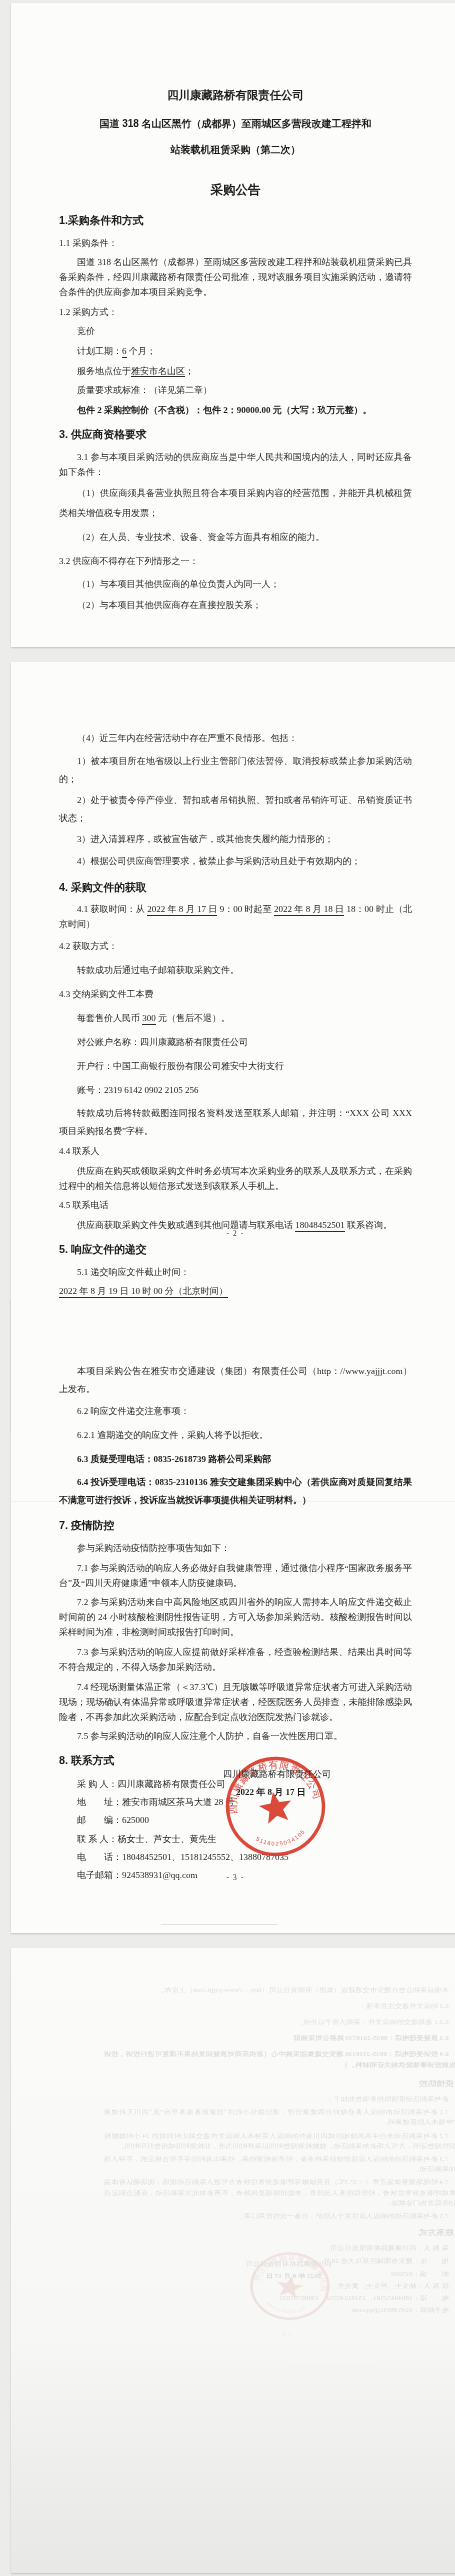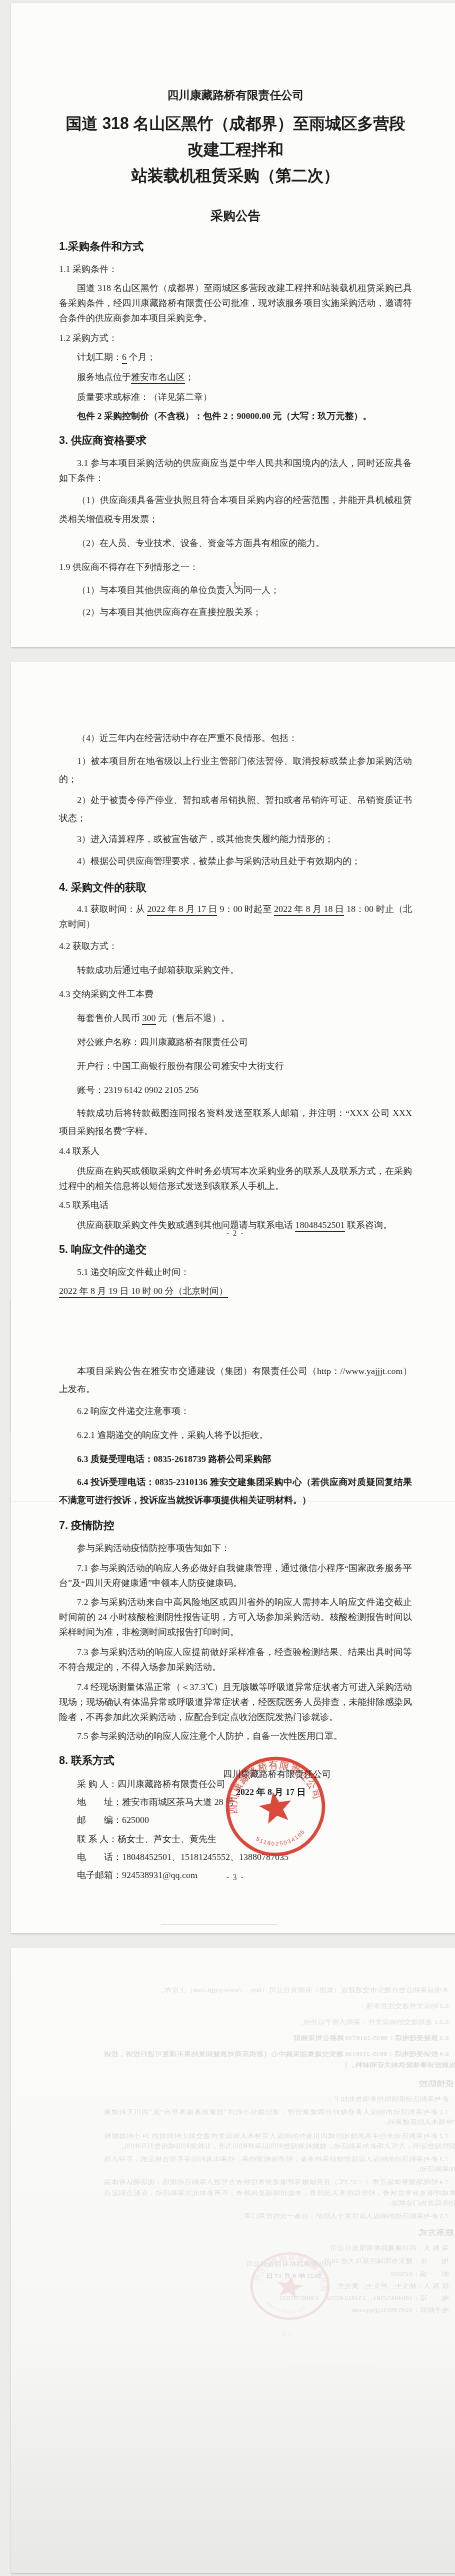--- a/index.html
+++ b/index.html
@@ -22,21 +22,21 @@
     background:linear-gradient(#fbfbfa 0%,#f7f7f6 62%,#ebebe9 90%,#e8e8e6 100%);}
   .inner{position:relative;height:100%;padding:0 48px;font-size:9px;}
   p{margin:0 0 4.6px 0;line-height:15px;text-align:justify;}
   .ind{text-indent:2em;}
   .loose{line-height:17.6px;margin-bottom:4px;}
   .vloose{line-height:19.4px;margin-bottom:4.6px;}
   .b{font-weight:bold;}
   .u{border-bottom:0.6px solid #2a2a2a;padding-bottom:0.6px;}
   .doc-title{font-family:"Liberation Sans", sans-serif;font-weight:bold;text-align:center;}
   .t-company{font-size:11.4px;padding-top:85px;margin-bottom:8px;}
-  .t-line{font-size:16px;line-height:26px;}
+  .t-line{font-size:10px;line-height:26px;}
   .t-sub{font-size:12.5px;margin-top:19px;margin-bottom:12.5px;}
   .sec{font-family:"Liberation Sans", sans-serif;font-weight:bold;font-size:10.8px;
        line-height:17px;margin:8px 0 6.8px 0;}
   .pageno{position:absolute;left:0;right:0;text-align:center;
           font-size:7.4px;color:#333;letter-spacing:1.1px;}
   .contact{line-height:17.6px;margin-bottom:0.6px;}
   .seam{position:absolute;left:0;width:449px;height:0.6px;background:rgba(0,0,0,.045);}
   .shortline{position:absolute;height:0.6px;background:rgba(0,0,0,.10);}
   
   .sign-co{position:absolute;left:212px;top:469px;font-size:9px;z-index:3;}
@@ -59,31 +59,32 @@
   <div class="inner">
     <div class="doc-title t-company">四川康藏路桥有限责任公司</div>
     <div class="doc-title t-line">国道 318 名山区黑竹（成都界）至雨城区多营段改建工程拌和</div>
     <div class="doc-title t-line">站装载机租赁采购（第二次）</div>
     <div class="doc-title t-sub">采购公告</div>
 
     <div class="sec">1.采购条件和方式</div>
     <p>1.1 采购条件：</p>
     <p class="ind">国道 318 名山区黑竹（成都界）至雨城区多营段改建工程拌和站装载机租赁采购已具备采购条件，经四川康藏路桥有限责任公司批准，现对该服务项目实施采购活动，邀请符合条件的供应商参加本项目采购竞争。</p>
     <p>1.2 采购方式：</p>
+    <p class="ind">竞价</p>
 
     <p class="ind"><span>计划工期：</span><span class="u">6</span><span> 个月；</span></p>
     <p class="ind"><span>服务地点位于</span><span class="u">雅安市名山区</span><span>；</span></p>
     <p class="ind">质量要求或标准：（详见第二章）</p>
     <p class="ind b">包件 2 采购控制价（不含税）：包件 2：90000.00 元（大写：玖万元整）。</p>
 
     <div class="sec">3.  供应商资格要求</div>
     <p class="ind">3.1 参与本项目采购活动的供应商应当是中华人民共和国境内的法人，同时还应具备如下条件：</p>
     <p class="ind vloose">（1）供应商须具备营业执照且符合本项目采购内容的经营范围，并能开具机械租赁类相关增值税专用发票；</p>
     <p class="ind vloose">（2）在人员、专业技术、设备、资金等方面具有相应的能力。</p>
-    <p class="vloose">1.9 供应商不得存在下列情形之一：</p>
+    <p class="vloose">3.2 供应商不得存在下列情形之一：</p>
     <p class="ind loose">（1）与本项目其他供应商的单位负责人为同一人；</p>
     <p class="ind loose">（2）与本项目其他供应商存在直接控股关系；</p>
 
     <div class="pageno" style="top:578px;">- 1 -</div>
   </div>
 </div>
 
 <div class="page" id="page2">
   <div class="inner" style="padding-top:67px;">
     <p class="ind vloose">（4）近三年内在经营活动中存在严重不良情形。包括：</p>

